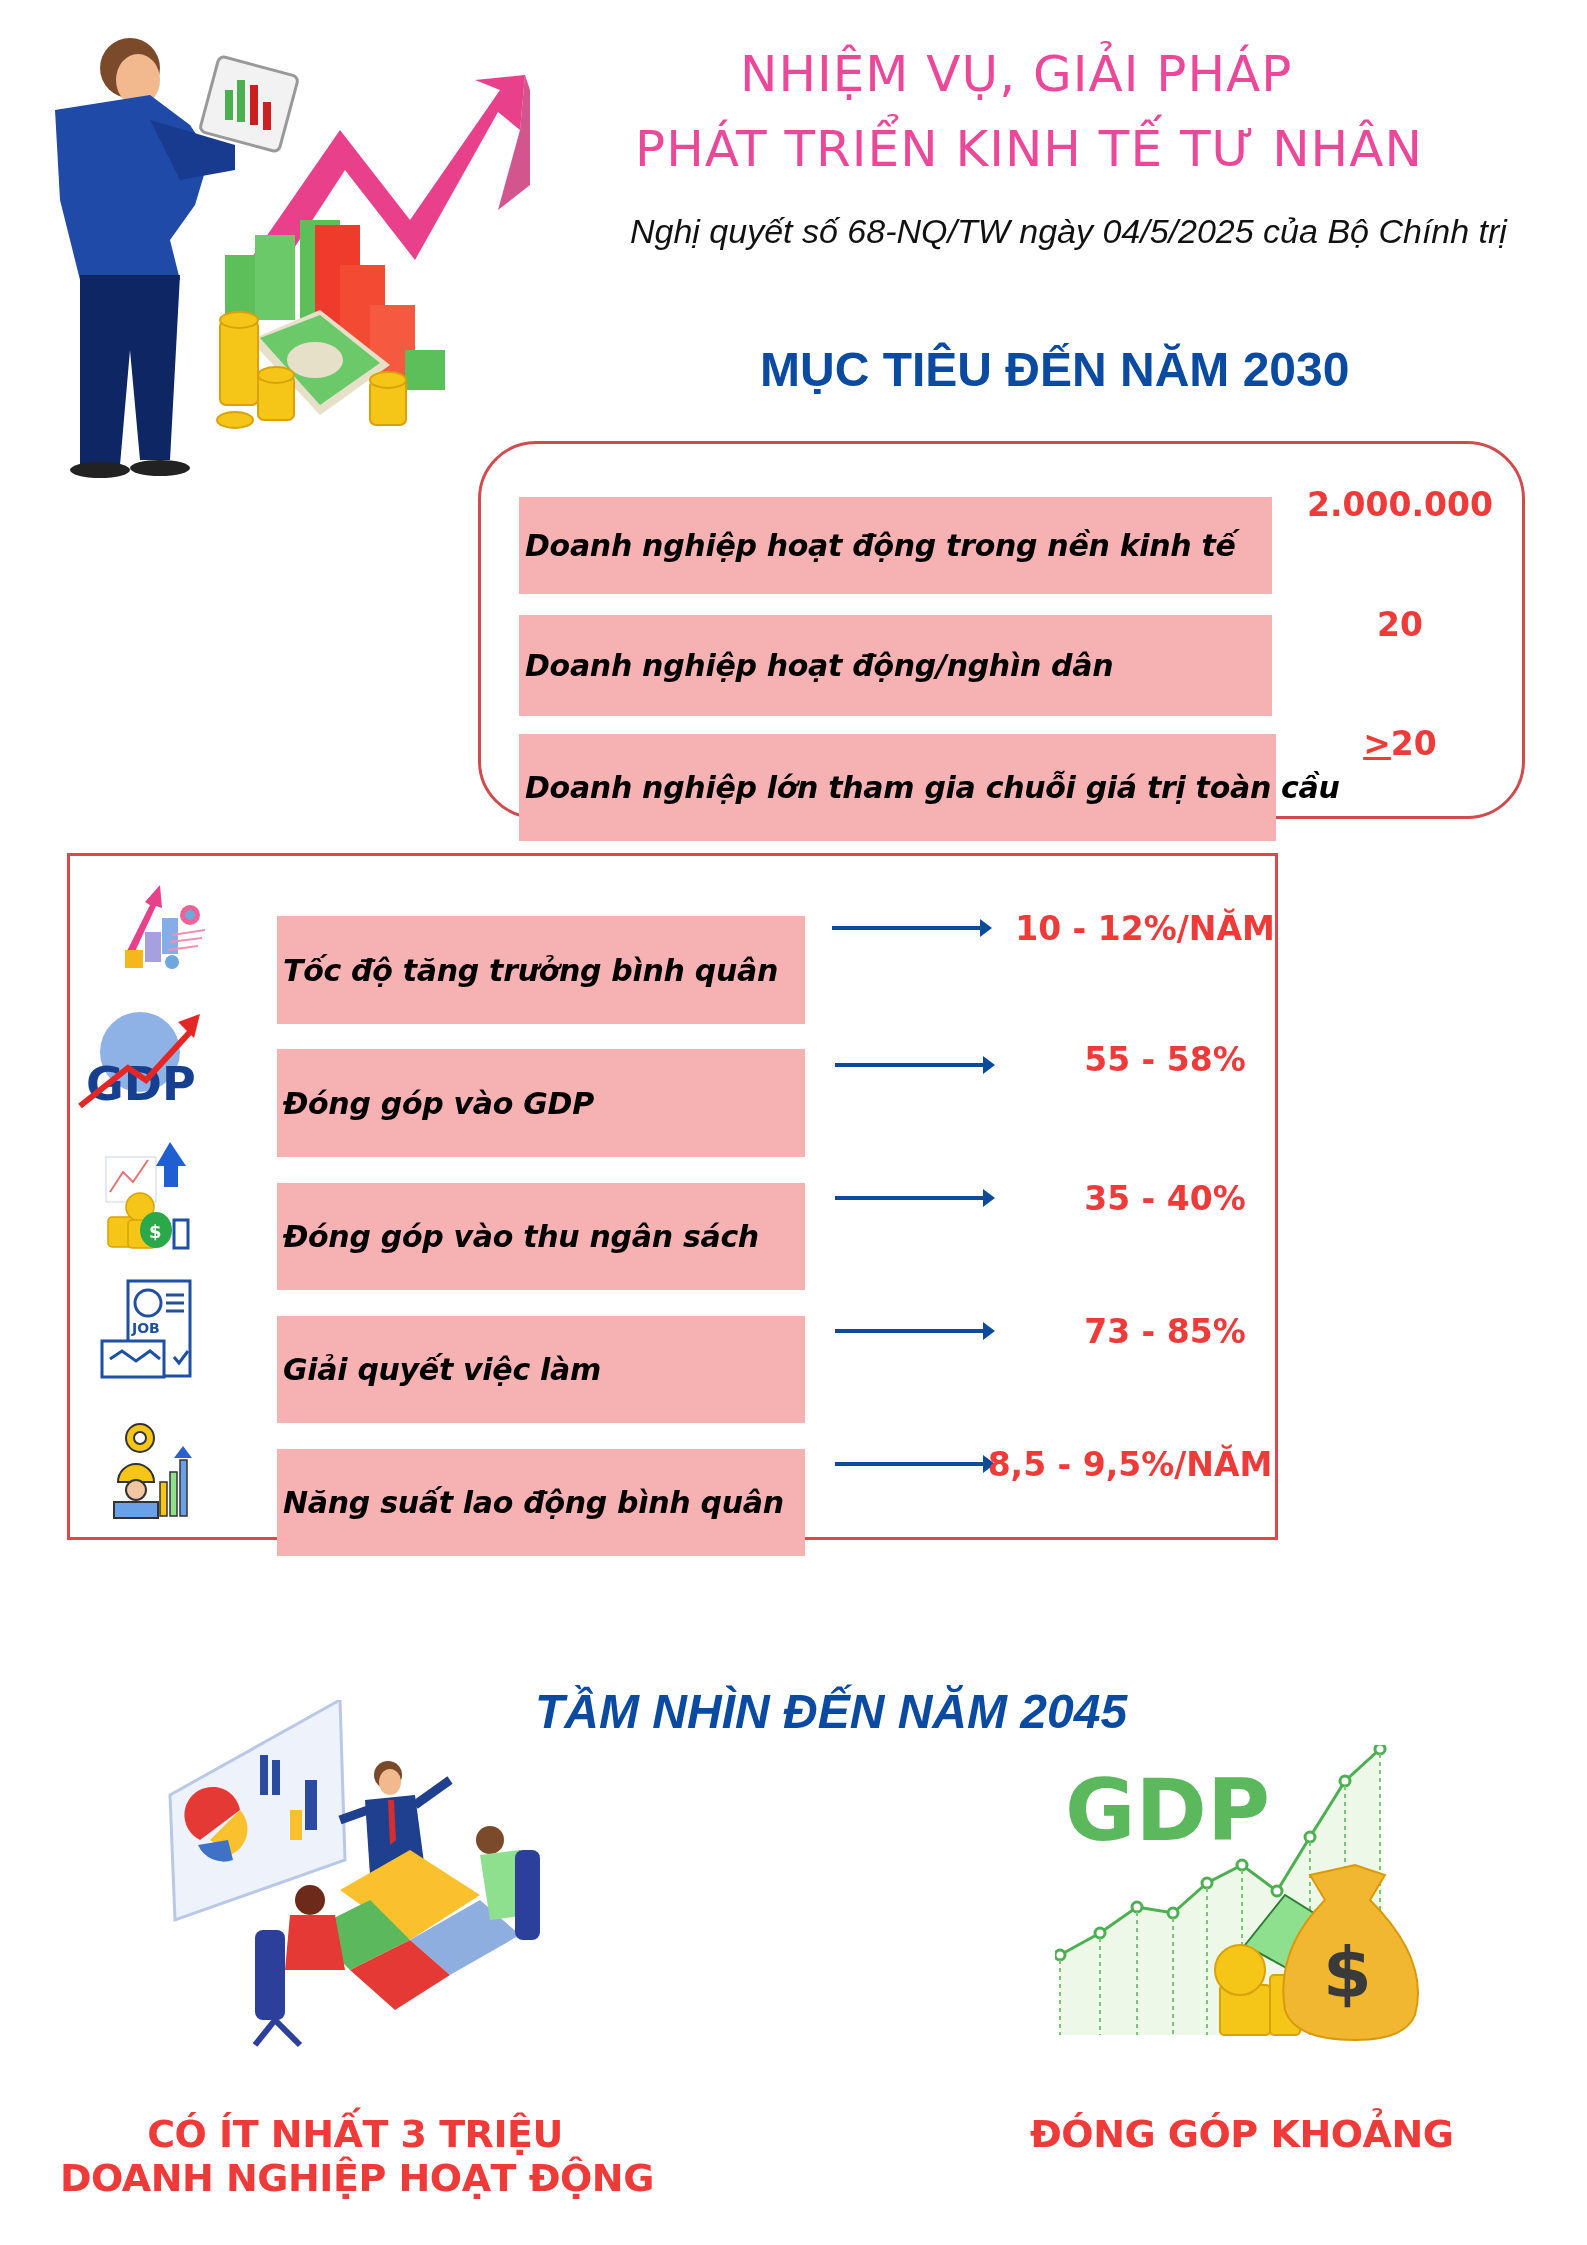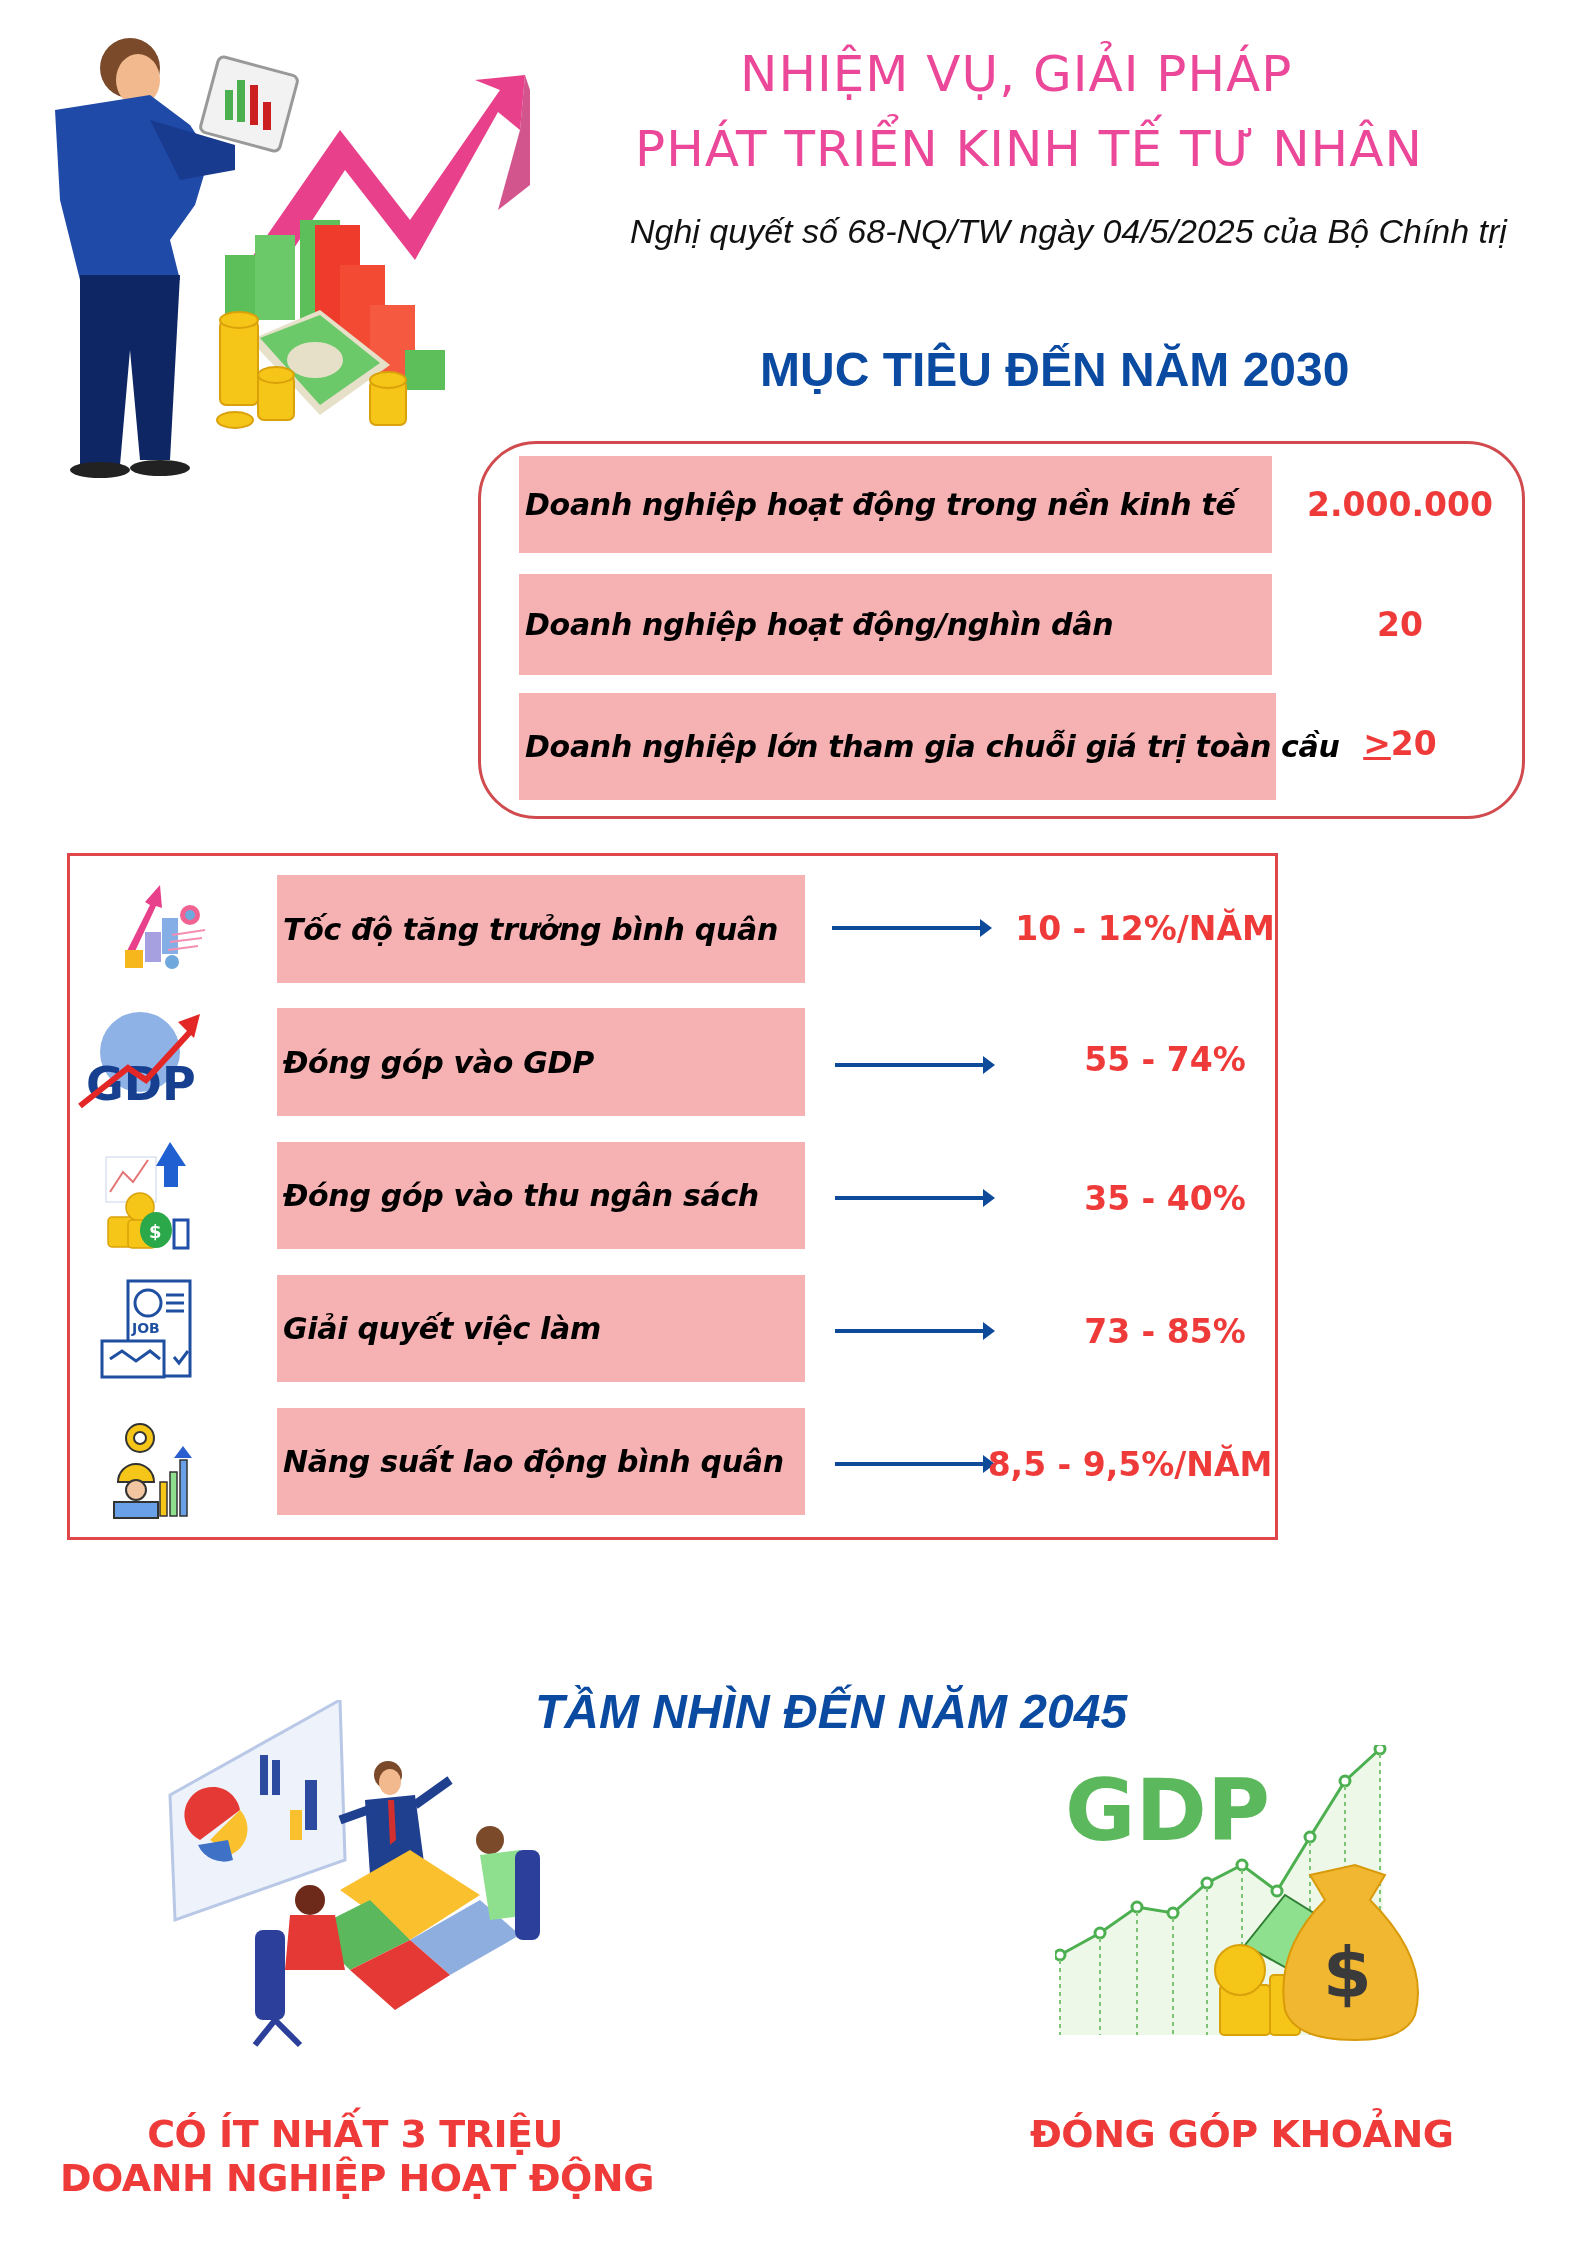--- a/index.html
+++ b/index.html
@@ -10,21 +10,21 @@
                 font-weight:normal; font-size:50px; letter-spacing:1px; white-space:nowrap; line-height:1; }
   .subtitle { position:absolute; left:630px; top:212px; font-family:"Liberation Sans", sans-serif;
               font-style:italic; font-size:34px; color:#111; white-space:nowrap; }
   .heading { position:absolute; color:#0a4aa0; font-family:"Liberation Sans", sans-serif;
              font-weight:bold; font-size:48px; white-space:nowrap; line-height:1; }
   .box1 { position:absolute; left:478px; top:441px; width:1047px; height:378px;
           border:3px solid #d04a4e; border-radius:58px; box-sizing:border-box; }
   .box2 { position:absolute; left:67px; top:853px; width:1211px; height:687px;
           border:3px solid #e0474c; box-sizing:border-box; }
   .pink { position:absolute; background:#f6b1b3; display:flex; align-items:center;
-          box-sizing:border-box; padding-left:6px; }
+          box-sizing:border-box; padding-left:6px;margin-top:41px; }
   .pink span { font-family:"DejaVu Sans", sans-serif; font-style:italic; font-weight:bold;
                font-size:30px; color:#000; white-space:nowrap; letter-spacing:-0.3px; }
   .val { position:absolute; color:#ef3a3a; font-family:"DejaVu Sans", sans-serif; font-weight:bold;
          font-size:33px; white-space:nowrap; text-align:center; line-height:1; }
   .arrow { position:absolute; height:4px; background:#0d4a9a; }
   .arrow::after { content:""; position:absolute; right:-10px; top:-7px; width:0; height:0;
                   border-left:12px solid #0d4a9a; border-top:9px solid transparent; border-bottom:9px solid transparent; }
   .caption { position:absolute; color:#ef3a3a; font-family:"DejaVu Sans", sans-serif; font-weight:bold;
              font-size:38px; text-align:center; white-space:nowrap; line-height:44px; letter-spacing:-0.5px; }
   .ge-sign { text-decoration:underline; }
@@ -178,21 +178,21 @@
 <div class="pink" style="left:277px;top:875px;width:528px;height:108px;">
   <span>Tốc độ tăng trưởng bình quân</span>
 </div>
 <div class="arrow" style="left:832px;top:926px;width:150px;"></div>
 <div class="val" style="left:1010px;top:912px;width:270px;">10 - 12%/NĂM</div>
 
 <div class="pink" style="left:277px;top:1008px;width:528px;height:108px;">
   <span>Đóng góp vào GDP</span>
 </div>
 <div class="arrow" style="left:835px;top:1063px;width:150px;"></div>
-<div class="val" style="left:1030px;top:1043px;width:270px;">55 - 74%</div>
+<div class="val" style="left:1030px;top:1043px;width:270px;">55 - 58%</div>
 
 <div class="pink" style="left:277px;top:1142px;width:528px;height:107px;">
   <span>Đóng góp vào thu ngân sách</span>
 </div>
 <div class="arrow" style="left:835px;top:1196px;width:150px;"></div>
 <div class="val" style="left:1030px;top:1182px;width:270px;">35 - 40%</div>
 
 <div class="pink" style="left:277px;top:1275px;width:528px;height:107px;">
   <span>Giải quyết việc làm</span>
 </div>

